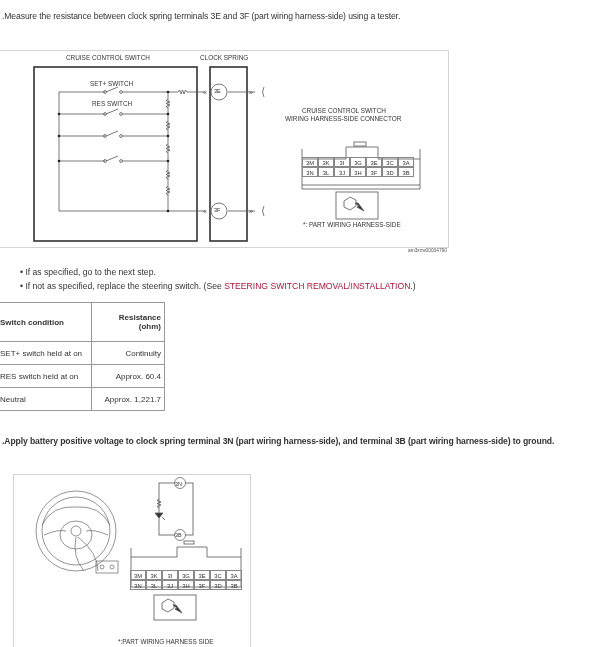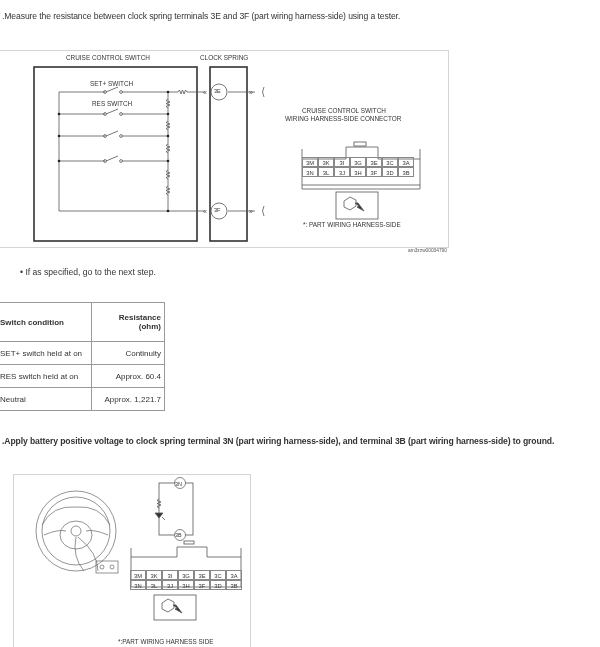--- a/index.html
+++ b/index.html
@@ -139,20 +139,21 @@
 </div>
 <style>
   .pin { display:inline-block; width:16px; height:10px; border:0.5px solid #888; font-size:5.8px; line-height:10px; text-align:center; color:#333; box-sizing:border-box; font-family:"Liberation Sans", sans-serif; }
 </style>
 
 <div class="abs figlabel" style="left:303px;top:221px;">*: PART WIRING HARNESS-SIDE</div>
 <div class="abs figid" style="left:408px;top:248px;">am3zzw00034790</div>
 
 <div class="abs bullets" style="left:8px;top:265px;margin-left:12px;">
   <div>• If as specified, go to the next step.</div>
+  <div><span>• If not as specified, replace the steering switch. (See </span><span class="link">STEERING SWITCH REMOVAL/INSTALLATION</span><span>.)</span></div>
 </div>
 
 <table class="spec abs" style="left:-4px;top:302px;">
   <tbody>
       <tr class="hdr">
     <td class="c1">Switch condition</td>
     <td class="c2">Resistance (ohm)</td>
   </tr>
   <tr>
     <td class="c1">SET+ switch held at on</td>

